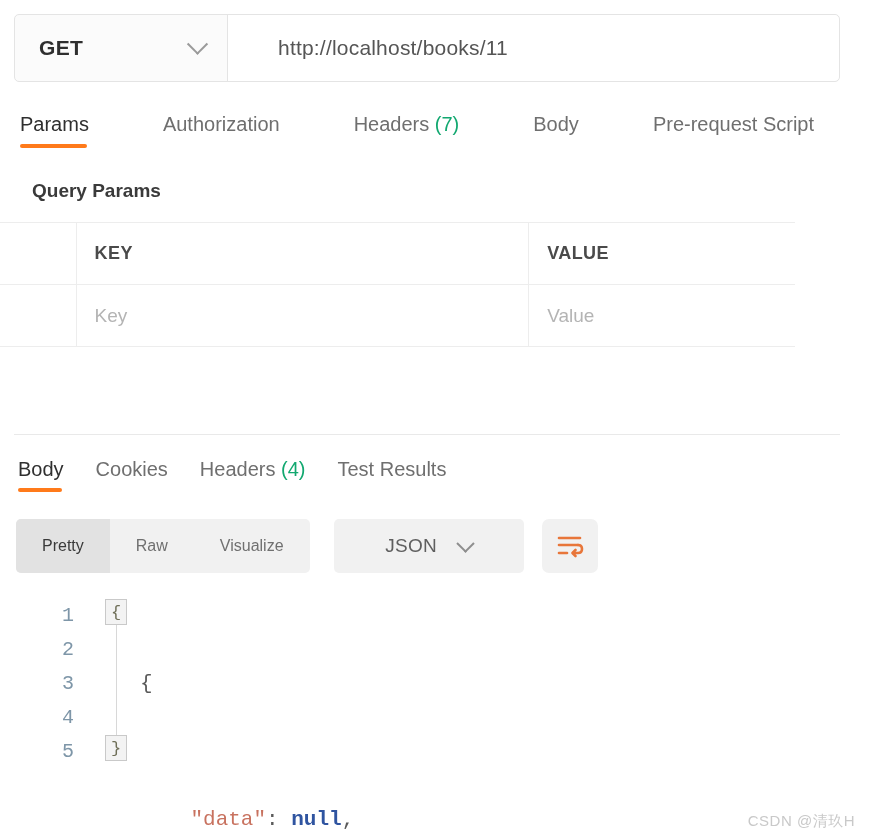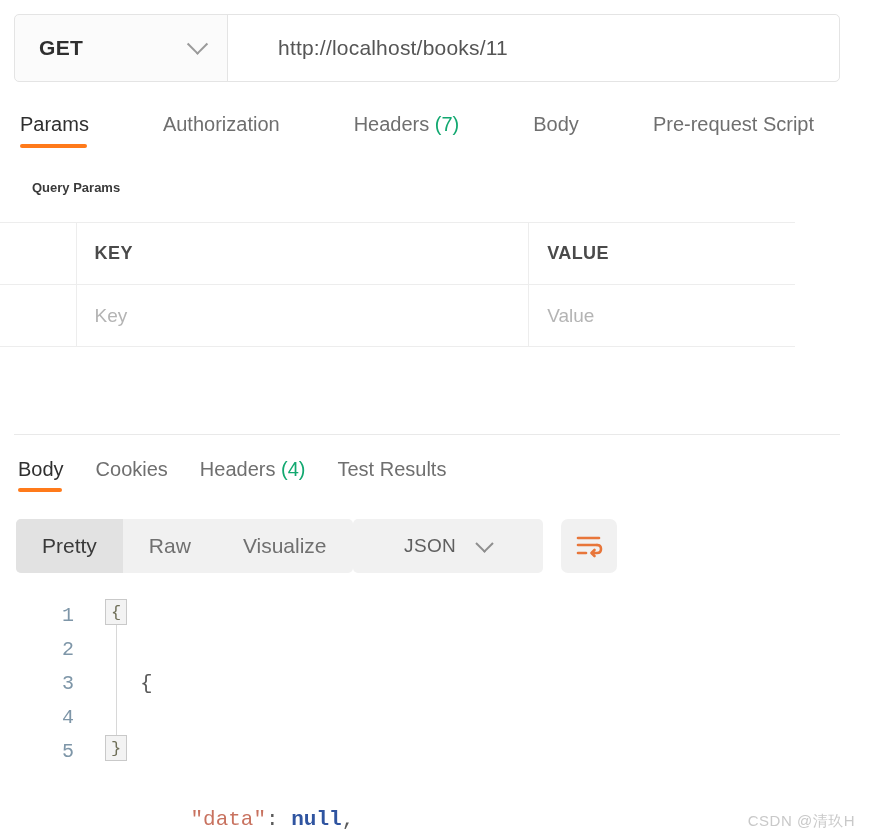--- a/index.html
+++ b/index.html
@@ -101,21 +101,21 @@
     height: 4px;
     background: #ff7a1a;
     border-radius: 2px;
   }
   .badge-count { color: #12a870; }
 
   .query-params-title {
     position: absolute;
     left: 32px;
     top: 180px;
-    font-size: 13px;
+    font-size: 19px;
     font-weight: bold;
     color: #3a3a3a;
   }
 
   
   .ptable {
     position: absolute;
     left: 0;
     top: 222px;
     width: 795px;
@@ -199,30 +199,31 @@
     border-radius: 5px;
     overflow: hidden;
     height: 54px;
     align-items: stretch;
   }
   .seg {
     display: flex;
     align-items: center;
     justify-content: center;
     padding: 11px 26px;
-    font-size: 21px;
+    font-size: 16px;
     color: #707070;
     cursor: pointer;
     white-space: nowrap;
   }
   .seg.active {
     background: #e2e2e2;
     color: #3a3a3a;
   }
   .json-select {
+    margin-left: 24px;
     height: 54px;
     background: #f1f1f1;
     border-radius: 5px;
     display: flex;
     align-items: center;
     padding: 0 20px;
     cursor: pointer;
     min-width: 150px;
     justify-content: center;
   }

